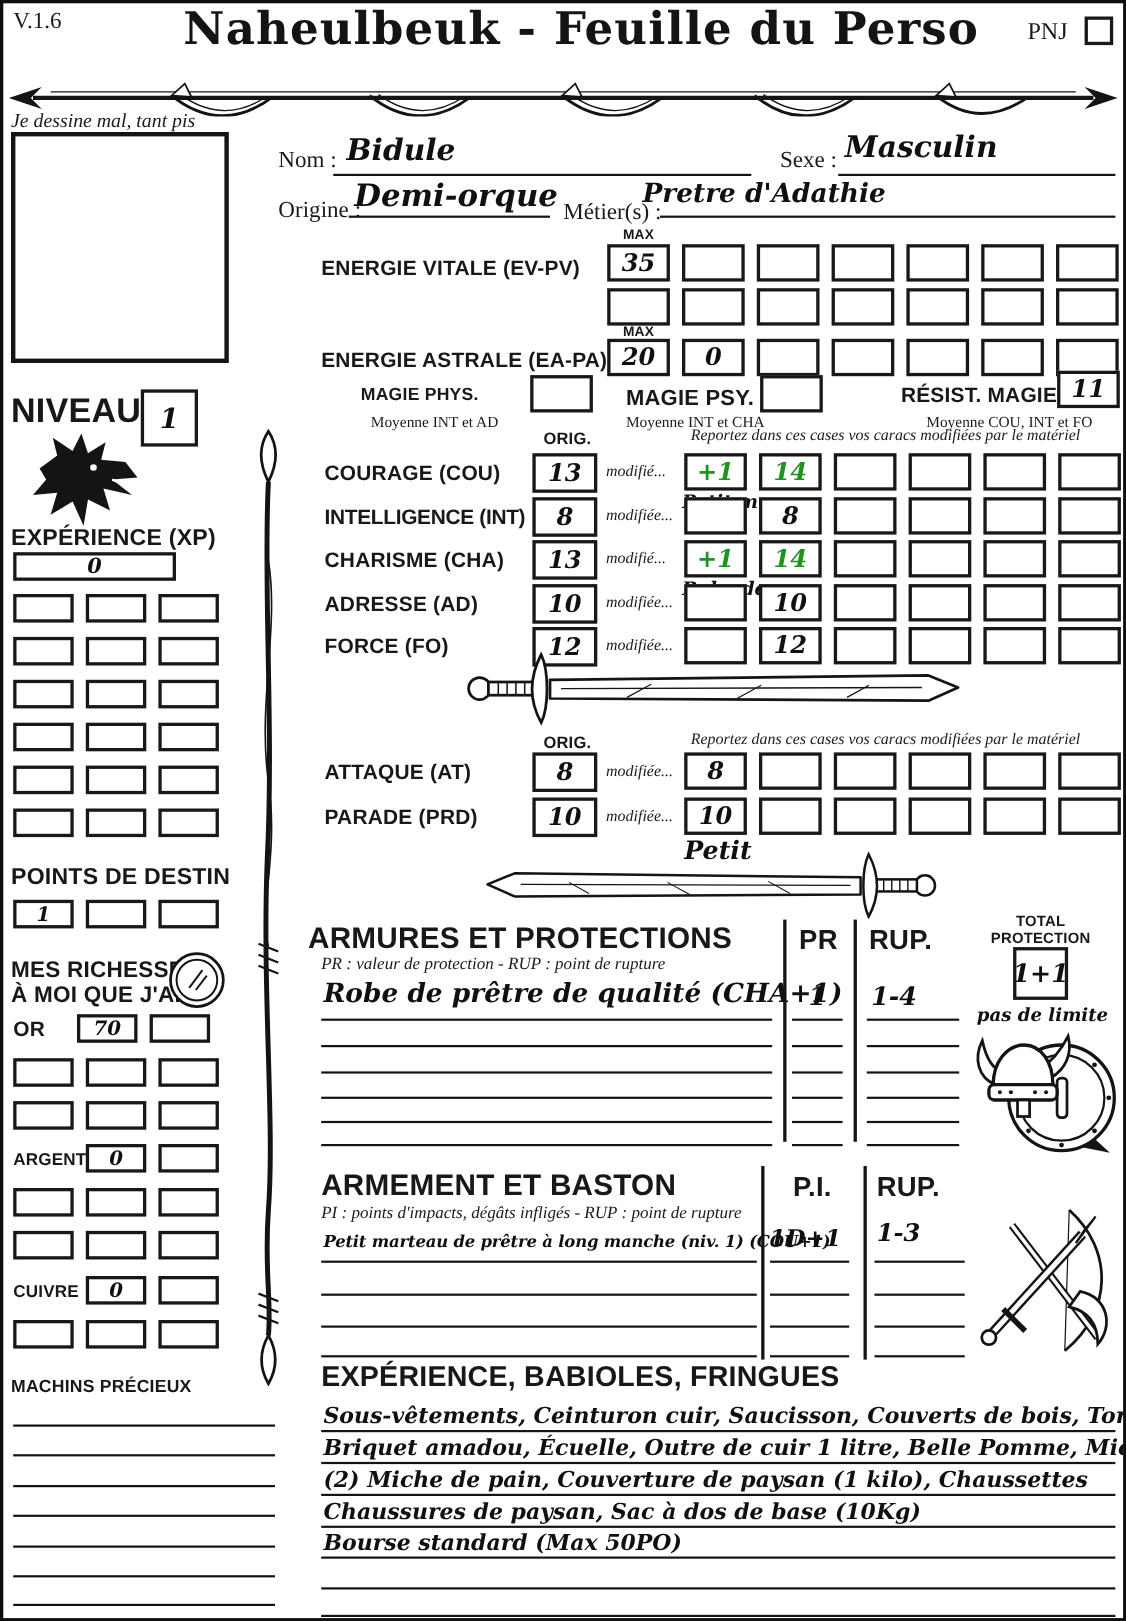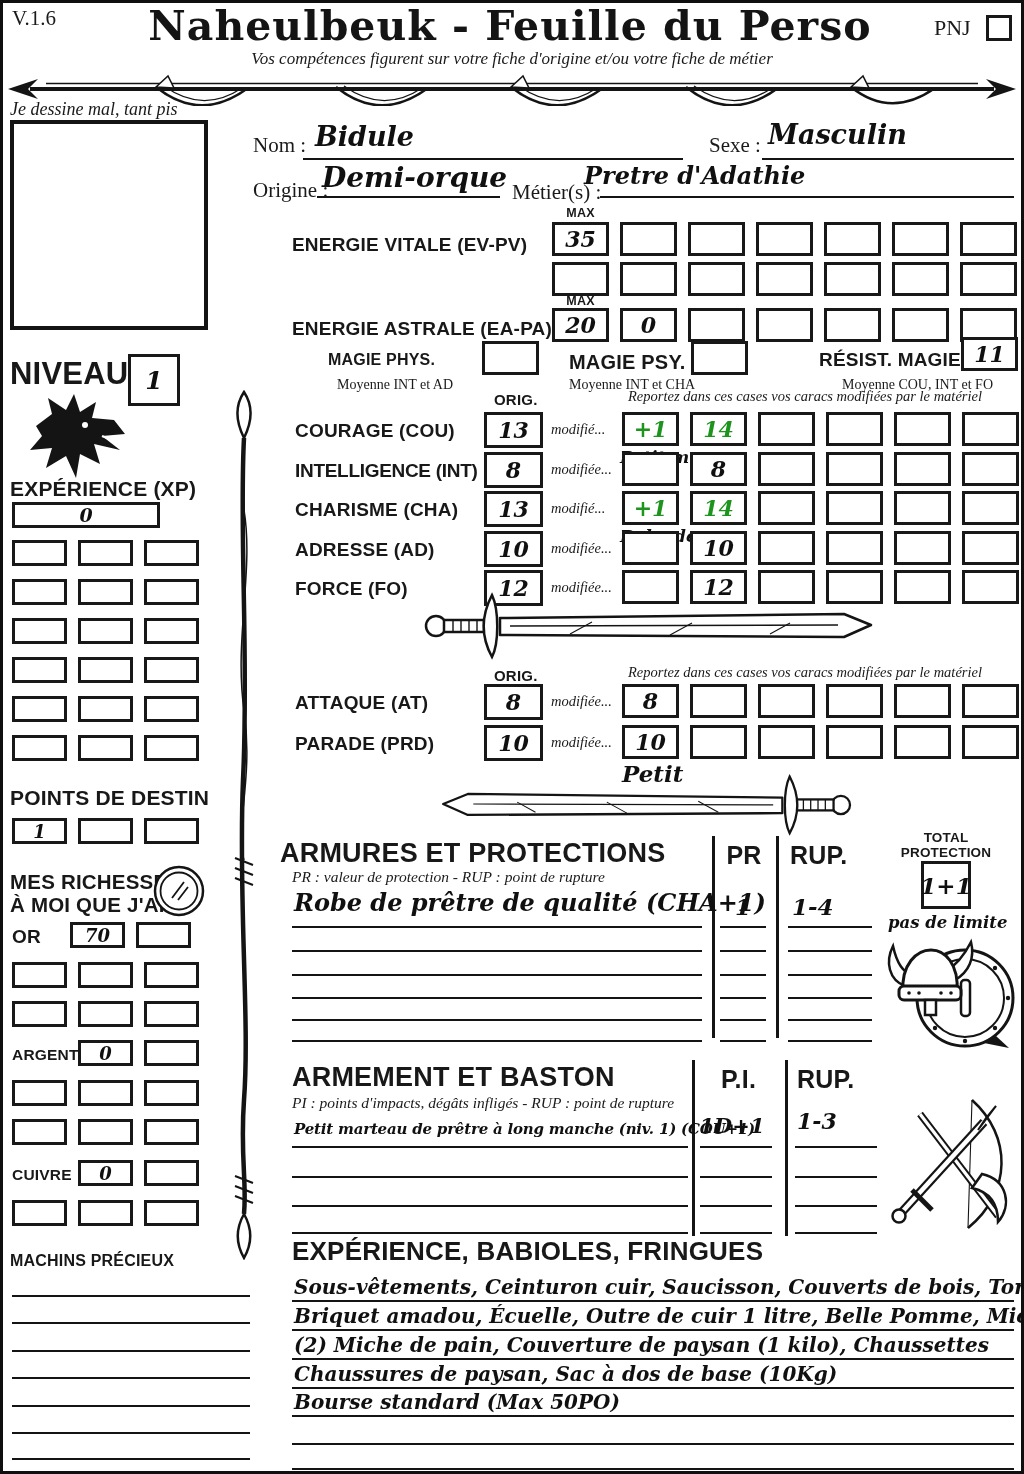--- a/index.html
+++ b/index.html
@@ -5,42 +5,41 @@
   html,body{margin:0;padding:0;background:#e8e8e8}
   .sheet{position:relative;width:1024px;height:1474px;background:#fff;overflow:hidden;
          font-family:"Liberation Sans",sans-serif;color:#141414}
   .frame{position:absolute;inset:0;border:3px solid #0f0f0f;pointer-events:none;z-index:50}
   .abs{position:absolute}
   .heavy{font-family:"Liberation Sans",sans-serif;font-weight:700;letter-spacing:.2px;color:#181818;white-space:nowrap}
   .serif{font-family:"Liberation Serif",serif;color:#1a1a1a;white-space:nowrap}
   .ital{font-style:italic}
   .hand{font-family:"DejaVu Serif",serif;font-style:italic;font-weight:700;color:#101010;white-space:nowrap}
   .green{color:#1d941d}
-  .title{font-family:"DejaVu Serif",serif;font-weight:700;font-size:41px;letter-spacing:1px;text-align:center;white-space:nowrap}
+  .title{font-family:"DejaVu Serif",serif;font-weight:700;font-size:41px;letter-spacing:1px;text-align:right;white-space:nowrap}
   .bx{box-sizing:border-box;width:57px;height:34px;border:3px solid #181818;background:#fff;
       display:flex;align-items:center;justify-content:center;flex:none}
   .bx.sm{width:55px;height:26px}
   .bx.orig{position:absolute;width:59px;height:36px}
   .boxrow{position:absolute;display:flex;gap:11px}
   .line{position:absolute;border-bottom:2.5px solid #141414}
   .vl{position:absolute;border-left:3px solid #141414}
   .ctr{text-align:center}
   svg{display:block}
 </style>
 </head>
 <body>
 
 <div class="sheet">
   <div class="frame"></div>
 
   <div class="abs serif" style="left:12px;top:6px;font-size:21px">V.1.6</div>
   <div class="abs title" style="left:130px;top:2px;width:760px">Naheulbeuk - Feuille du Perso</div>
   <div class="abs serif" style="left:934px;top:15px;font-size:22px">PNJ</div>
   <div class="abs" style="left:986px;top:15px;width:26px;height:26px;border:3px solid #181818;box-sizing:border-box"></div>
-  <div class="abs serif ital ctr" style="left:152px;top:49px;width:720px;font-size:17px">Vos compétences figurent sur votre fiche d'origine et/ou votre fiche de métier</div>
 
   <div class="abs" style="left:6px;top:72px;width:1012px;height:34px">
     <svg viewBox="0 0 1012 34" width="1012" height="34">
       <line x1="24" y1="17" x2="988" y2="17" stroke="#141414" stroke-width="4"></line>
       <line x1="40" y1="11.5" x2="972" y2="11.5" stroke="#141414" stroke-width="1.3"></line>
       <polygon points="2,17 32,7 22,17 32,27" fill="#141414"></polygon>
       <polygon points="1010,17 980,7 990,17 980,27" fill="#141414"></polygon>
       <path d="M150,15 q45,36 92,1" fill="none" stroke="#141414" stroke-width="2.6"></path>
       <path d="M158,14 q39,28 78,2" fill="none" stroke="#141414" stroke-width="1.2"></path>
       <path d="M330,15 q45,36 92,1" fill="none" stroke="#141414" stroke-width="2.6"></path>

